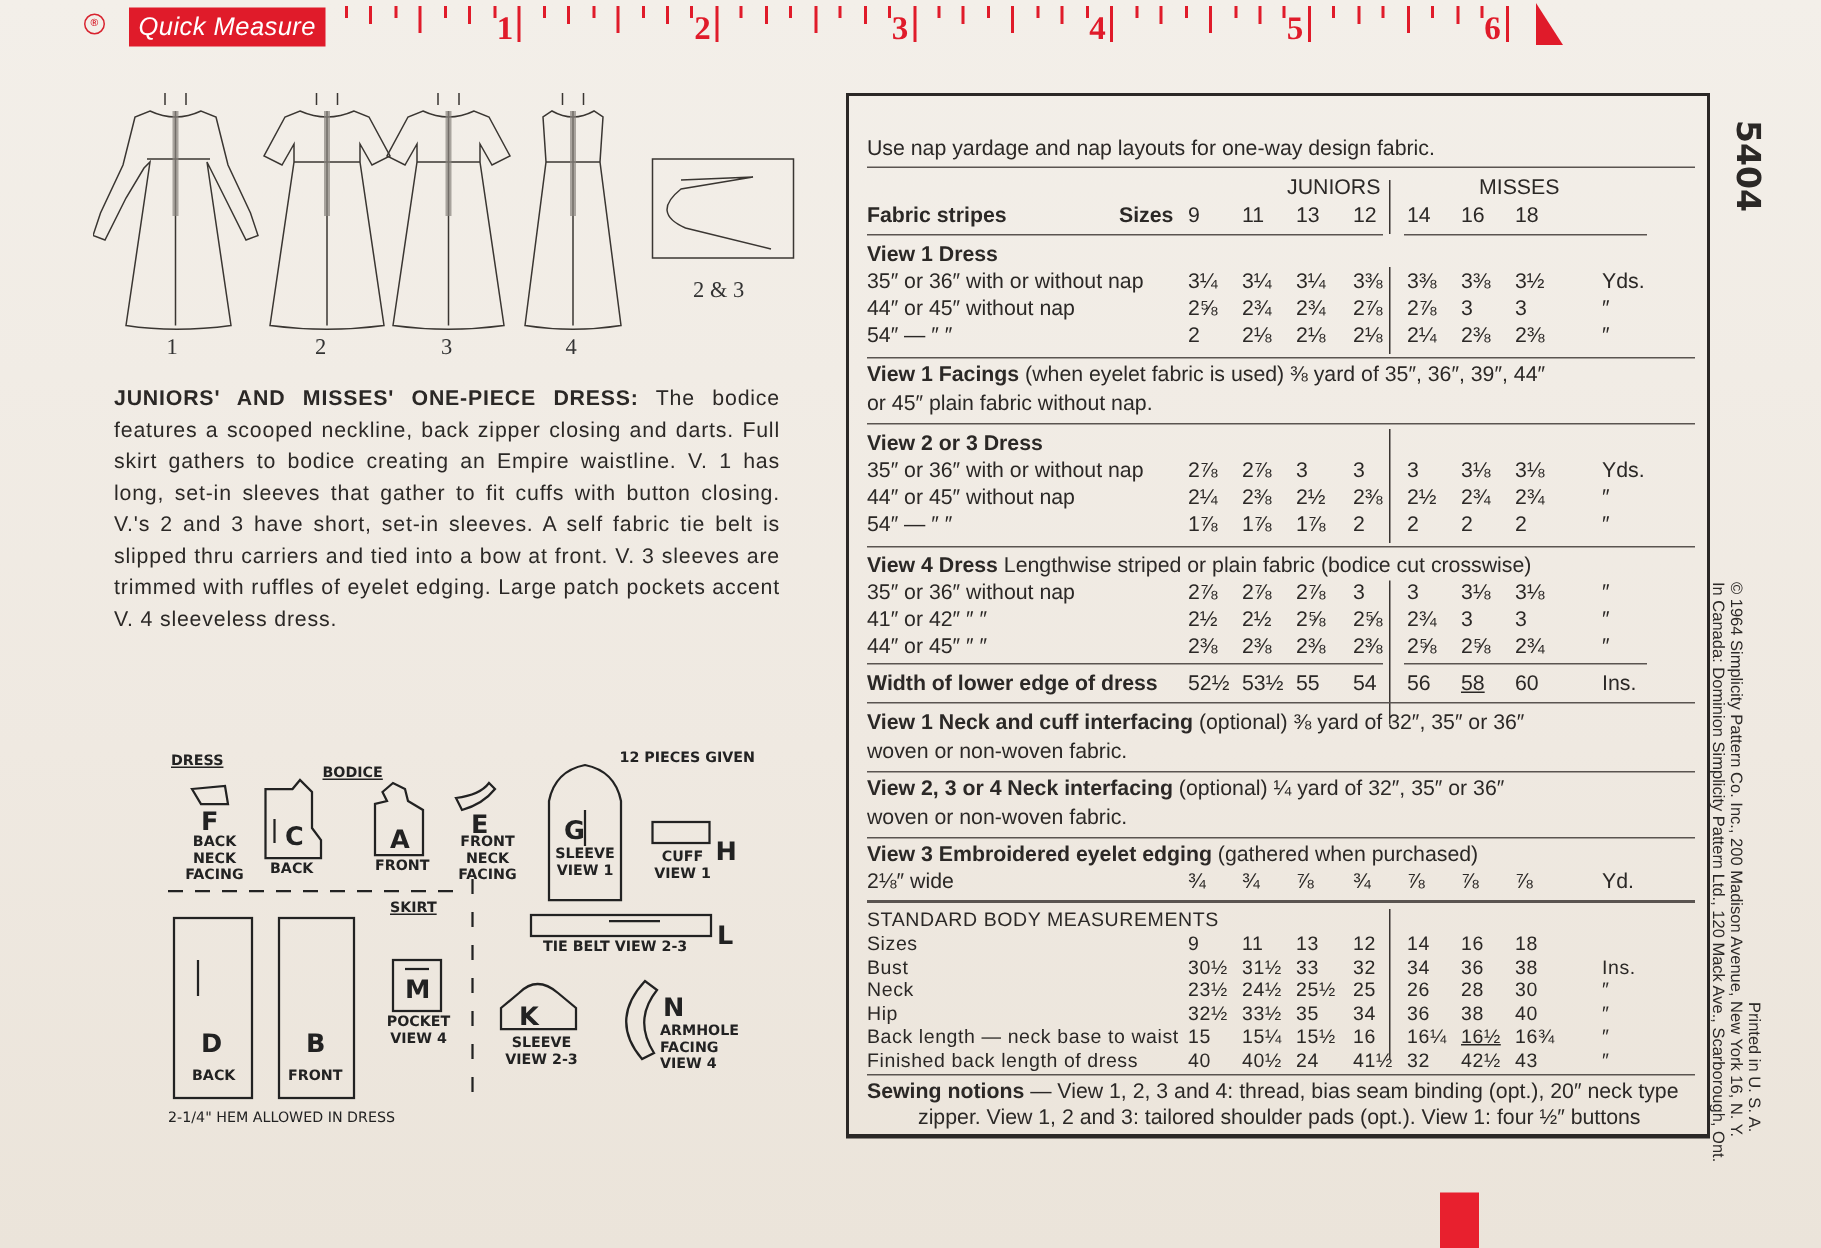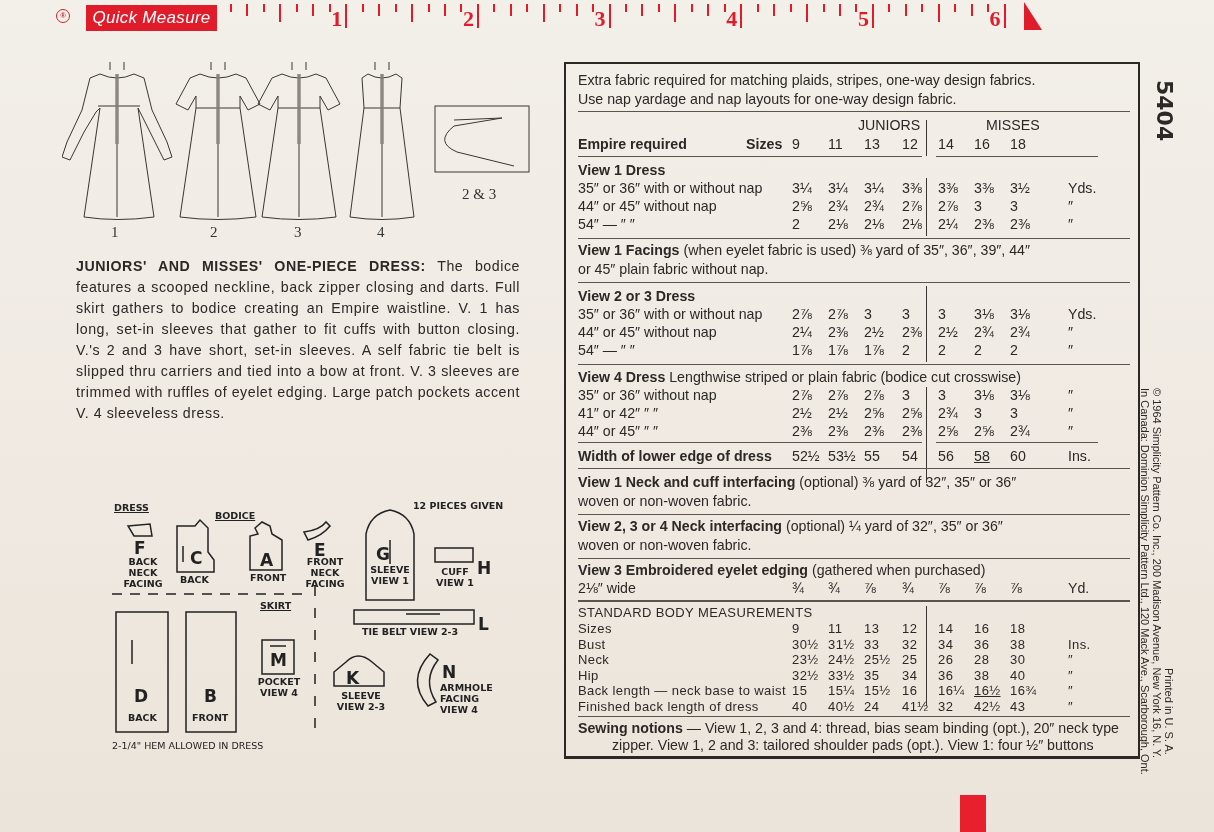--- a/index.html
+++ b/index.html
@@ -239,27 +239,26 @@
     <span class="plabel" style="left:262px;top:136px">TIE BELT  VIEW 2-3</span>
     <span class="pletter" style="left:246px;top:178px">K</span>
     <span class="plabel" style="left:236px;top:200px;width:50px">SLEEVE VIEW 2-3</span>
     <span class="pletter" style="left:342px;top:172px">N</span>
     <span class="plabel" style="left:340px;top:192px;width:56px;text-align:left">ARMHOLE FACING VIEW 4</span>
 
     <span class="plabel" style="left:12px;top:250px;font-weight:normal">2-1/4" HEM ALLOWED IN DRESS</span>
   </div>
 
   <div class="panel" id="panel">
-    <div class="row" style="top:8px">Extra fabric required for matching plaids, stripes, one-way design fabrics.</div>
     <div class="row" style="top:27px">Use nap yardage and nap layouts for one-way design fabric.</div>
     <div class="hline" style="top:47px"></div>
 
     <div class="cell" style="left:292px;top:53px">JUNIORS</div>
     <div class="cell" style="left:420px;top:53px">MISSES</div>
-    <div class="cell bold" style="left:12px;top:72px">Empire required</div>
+    <div class="cell bold" style="left:12px;top:72px">Fabric stripes</div>
     <div class="cell bold" style="left:180px;top:72px">Sizes</div>
     <div id="size-header">
         <div class="cell " style="left: 226px; top: 72px;">9</div>
         <div class="cell " style="left: 262px; top: 72px;">11</div>
         <div class="cell " style="left: 298px; top: 72px;">13</div>
         <div class="cell " style="left: 336px; top: 72px;">12</div>
         <div class="cell " style="left: 372px; top: 72px;">14</div>
         <div class="cell " style="left: 408px; top: 72px;">16</div>
         <div class="cell " style="left: 444px; top: 72px;">18</div>
       </div>

